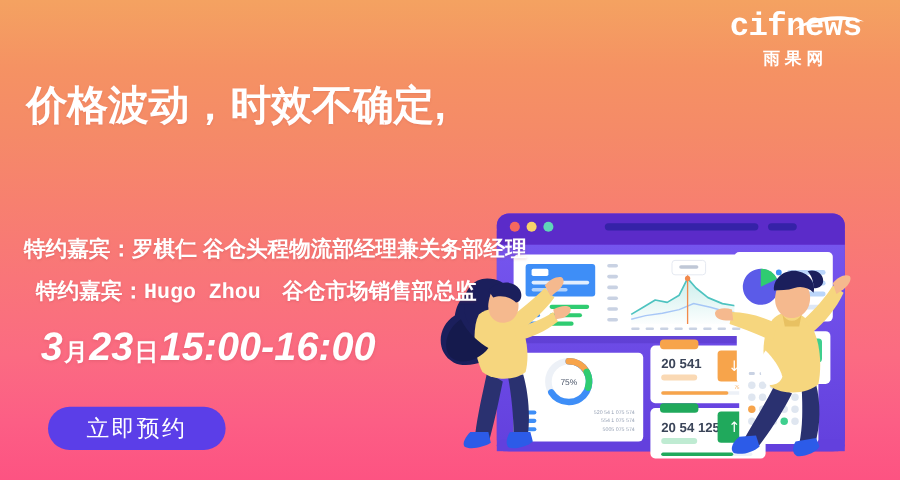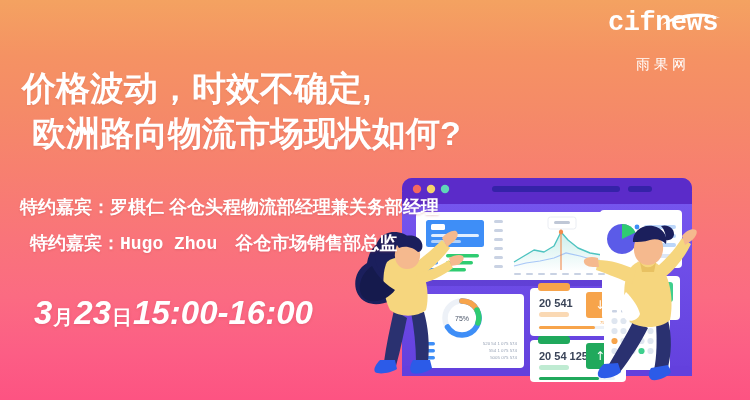--- a/index.html
+++ b/index.html
@@ -47,25 +47,25 @@
     overflow: hidden;
   }
   .logo-word {
     font-size: 27px;
     font-weight: 700;
     color: #FFFFFF;
     letter-spacing: -0.5px;
     font-family: Liberation Mono, monospace;
   }
   .logo-cn {
-    margin-top: 20px;
+    margin-top: 4px;
     font-size: 14px;
     color: #FFFFFF;
     letter-spacing: 4px;
-    font-weight: 400;
+    font-weight: 700;
   }
 
   
   .headline {
     position: absolute;
     left: 22px;
     top: 66px;
     width: 560px;
     color: #FFFFFF;
     font-size: 34px;
@@ -94,21 +94,21 @@
     white-space: nowrap;
     text-shadow: 0 1px 2px rgba(170,60,70,0.25);
   }
   .guest-line.g1 { margin-bottom: 19px; padding-left: 12px; }
   .guest-line.g2 { padding-left: 22px; font-family: Liberation Mono, monospace; }
 
   
   .datetime {
     position: absolute;
     left: 34px;
-    top: 296px;
+    top: 272px;
     z-index: 7;
     color: #FFFFFF;
     font-style: italic;
     font-weight: 700;
     font-size: 33px;
     line-height: 1;
     white-space: nowrap;
     text-shadow: 0 1px 3px rgba(170,60,70,0.25);
   }
   .datetime .unit {
@@ -134,21 +134,21 @@
     font-weight: 500;
     letter-spacing: 2px;
     font-family: "Liberation Sans", sans-serif;
     cursor: pointer;
     padding: 0;
   }
 
   
   .illustration {
     position: absolute;
-    right: 16px;
+    right: 4px;
     bottom: 0;
     width: 380px;
     height: 230px;
     z-index: 4;
   }
   .illustration svg { display: block; }
 </style>
 </head>
 <body>
 
@@ -404,24 +404,24 @@
       <svg width="62" height="14" viewBox="0 0 62 14" xmlns="http://www.w3.org/2000/svg">
         <path d="M2 13 C14 1 44 -2 60 6 C46 3 18 5 2 13 Z" fill="#FFFFFF"></path>
       </svg>
     </div>
     <div class="logo-word">cifnews</div>
     <div class="logo-cn">雨果网</div>
   </div>
 
   <div class="headline">
     <div class="l1">价格波动，时效不确定,</div>
-    <div class="l2">欧洲路向物流市场现状如何?</div>
   </div>
 
   <div class="guests">
     <div class="guest-line g1">特约嘉宾：罗棋仁 谷仓头程物流部经理兼关务部经理</div>
     <div class="guest-line g2">特约嘉宾：Hugo Zhou　谷仓市场销售部总监</div>
   </div>
 
   <div class="datetime"><span>3</span><span class="unit">月</span><span>23</span><span class="unit">日</span><span>15:00-16:00</span></div>
 
+  <button class="cta">立即预约</button>
 
 </div>
 
 </body></html>

